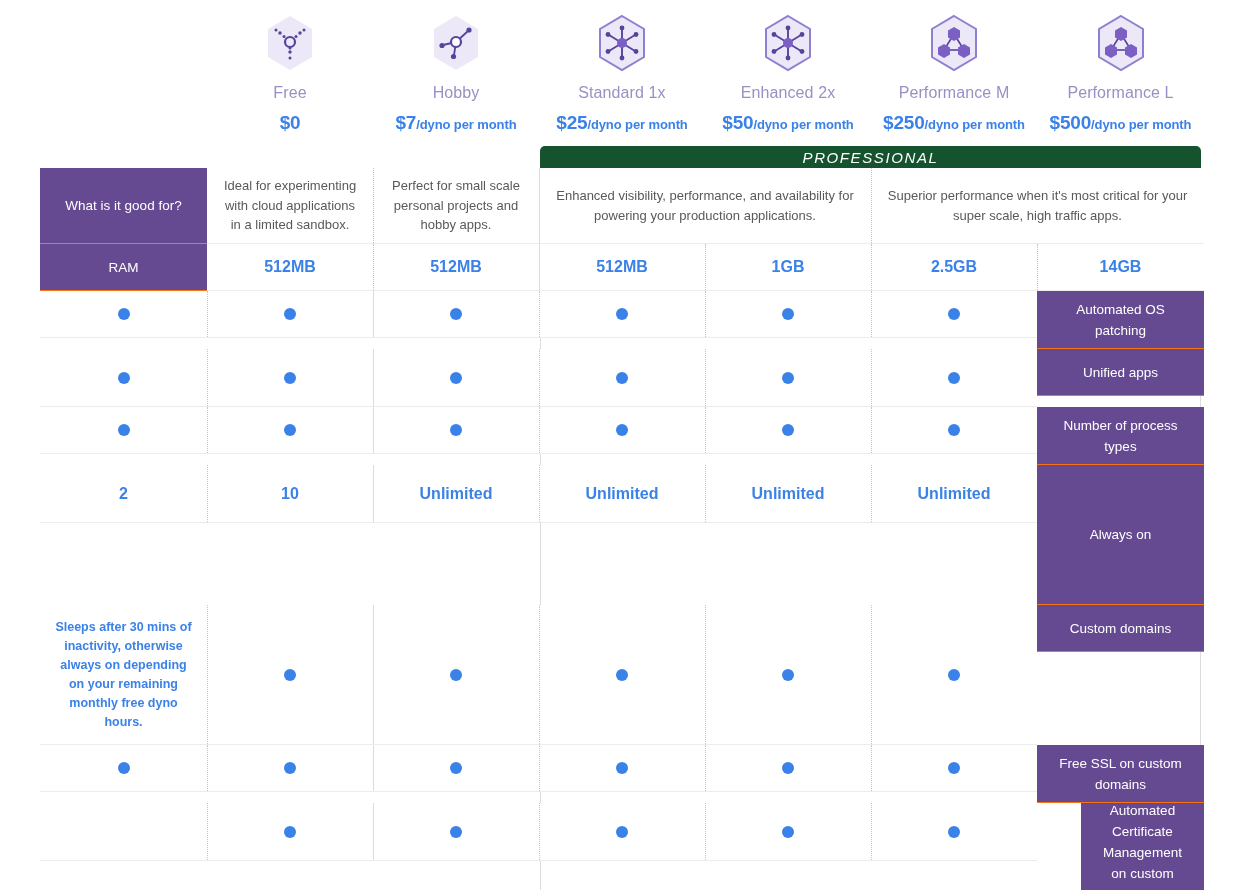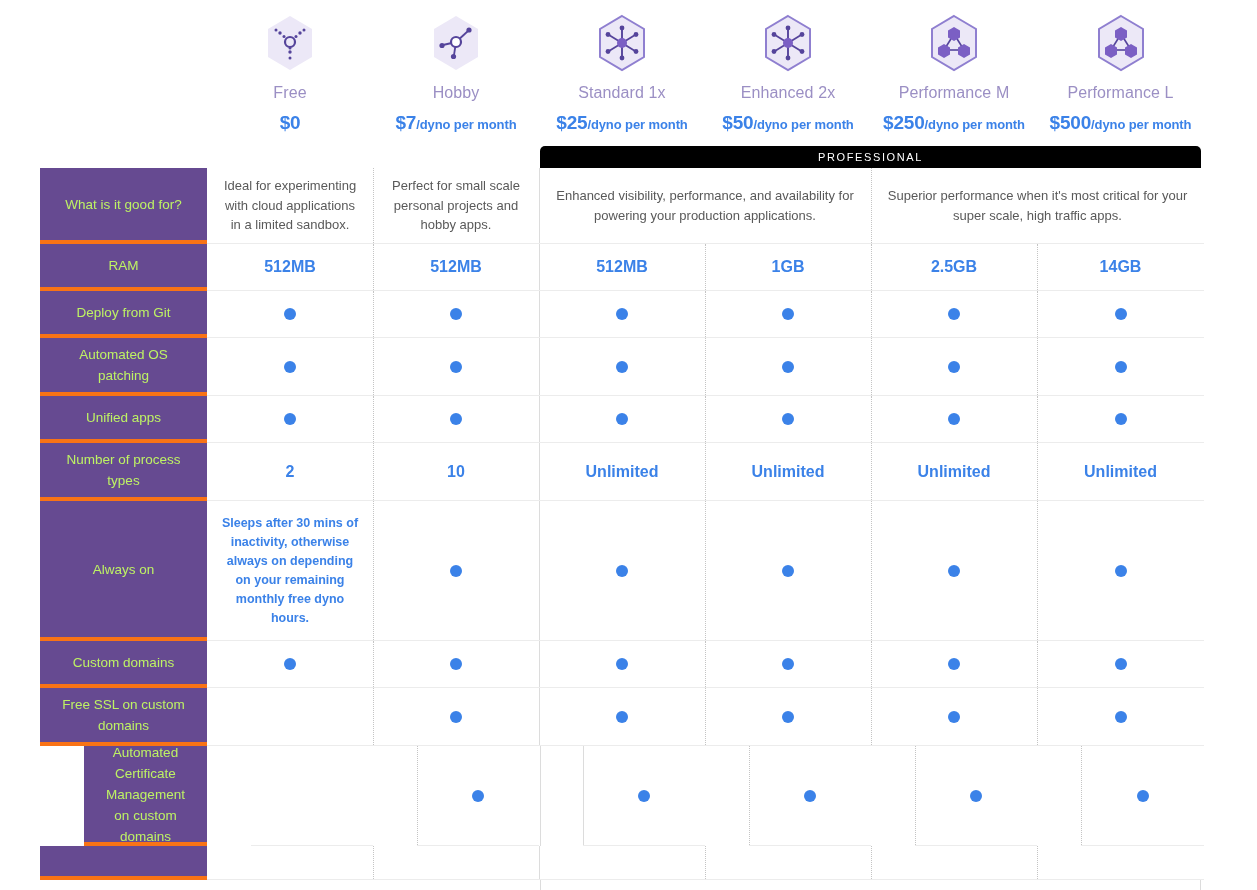--- a/index.html
+++ b/index.html
@@ -71,55 +71,56 @@
     letter-spacing: -.1px;
   }
 
   
   .pro-banner {
     position: absolute;
     left: 540px;
     top: 146px;
     width: 661px;
     height: 22px;
-    background: #000000;
+    background: #14532d;
     border-radius: 5px 5px 0 0;
     color: #ffffff;
-    font-size: 11px;
+    font-size: 15px;
     letter-spacing: 1.6px;
     display: flex;
     align-items: center;
     justify-content: center;
+    font-style: italic;
   }
 
   
   .pro-outline {
     position: absolute;
     left: 540px;
     top: 168px;
     width: 661px;
     height: 740px;
     border: 1px solid #dcdcdc;
     border-top: none;
     pointer-events: none;
   }
 
   
   .rowlabel {
     background: #664a91;
-    color: #bef264;
+    color: #ffffff;
     font-size: 13.5px;
     line-height: 21px;
     font-weight: 400;
     display: flex;
     align-items: center;
     justify-content: center;
     text-align: center;
     padding: 6px 22px;
-    border-bottom: 4px solid #f97316;
+    border-bottom: 1px solid #f97316;
   }
 
   .cell {
     position: relative;
     background: #ffffff;
     display: flex;
     align-items: center;
     justify-content: center;
     text-align: center;
     padding: 10px 13px;
@@ -313,21 +314,20 @@
     <div class="cell desc h-desc span2 dotted-left">Superior performance when it's most critical for your super scale, high traffic apps.</div>
 
     <div class="rowlabel h-std">RAM</div>
     <div class="cell value h-std">512MB</div>
     <div class="cell value h-std dotted-left">512MB</div>
     <div class="cell value h-std solid-left">512MB</div>
     <div class="cell value h-std dotted-left">1GB</div>
     <div class="cell value h-std dotted-left">2.5GB</div>
     <div class="cell value h-std dotted-left">14GB</div>
 
-    <div class="rowlabel h-std">Deploy from Git</div>
     <div class="cell h-std">
         <span class="dot"></span>
       </div>
     <div class="cell h-std dotted-left">
         <span class="dot"></span>
       </div>
     <div class="cell h-std solid-left">
         <span class="dot"></span>
       </div>
     <div class="cell h-std dotted-left">

